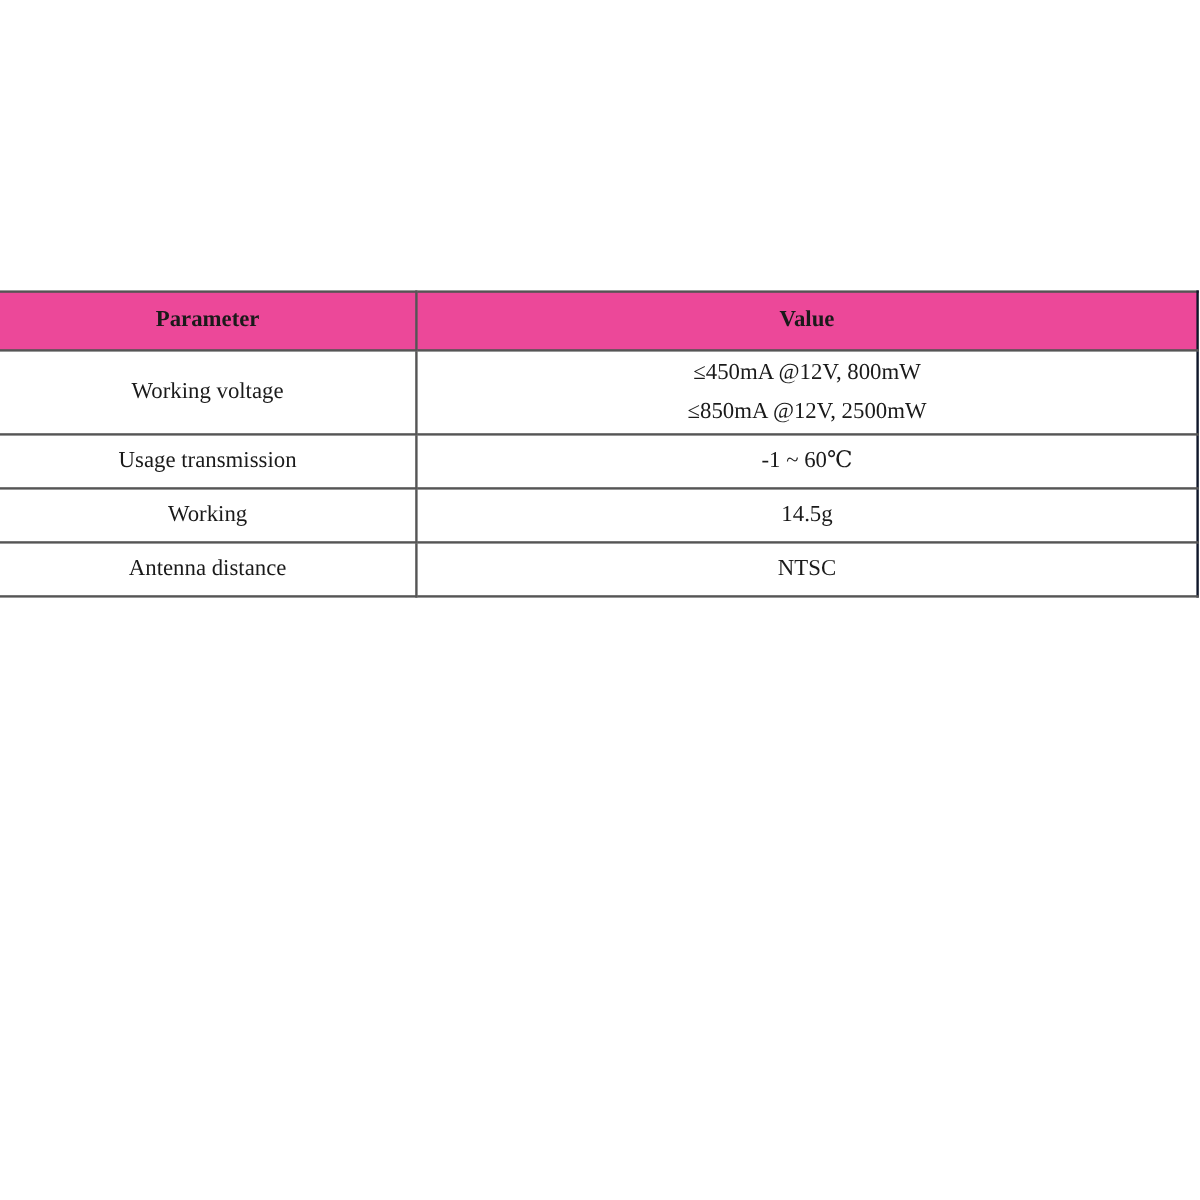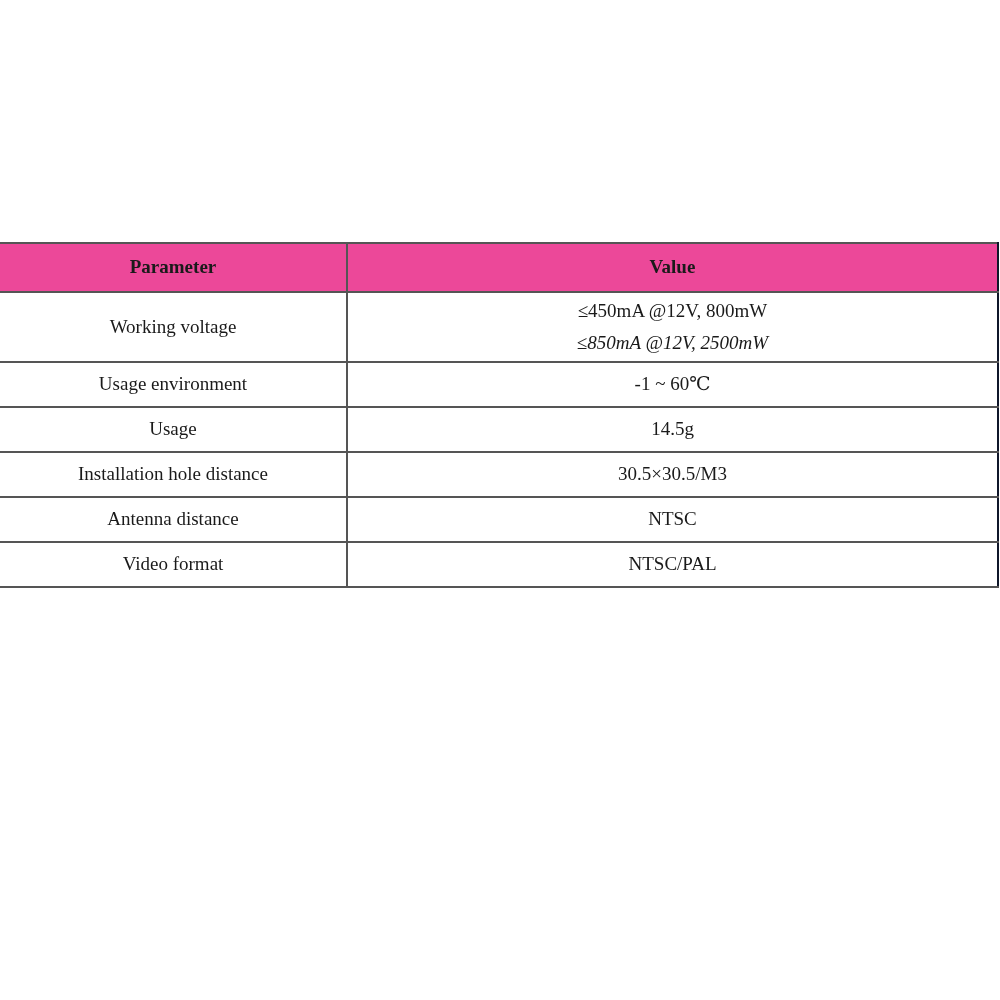--- a/index.html
+++ b/index.html
@@ -69,21 +69,20 @@
   table.spec-table tbody tr.row-tall td {
     height: 68px;
   }
 
   .value-line {
     display: block;
     white-space: nowrap;
   }
   .value-line + .value-line {
     margin-top: 7px;
-    font-style: italic;
   }
 
   .param-text,
   .value-text {
     display: block;
     white-space: nowrap;
   }
 </style>
 </head>
 <body>
@@ -110,53 +109,37 @@
           <td class="param-cell">
             <span class="param-text">Working voltage</span>
           </td>
           <td class="value-cell">
             <span class="value-line">≤450mA @12V, 800mW</span>
             <span class="value-line">≤850mA @12V, 2500mW</span>
           </td>
         </tr>
         <tr>
           <td class="param-cell">
-            <span class="param-text">Usage environment</span>
+            <span class="param-text">Usage transmission</span>
           </td>
           <td class="value-cell">
             <span class="value-line">-1 ~ 60℃</span>
           </td>
         </tr>
         <tr>
           <td class="param-cell">
-            <span class="param-text">Usage</span>
+            <span class="param-text">Working</span>
           </td>
           <td class="value-cell">
             <span class="value-line">14.5g</span>
-          </td>
-        </tr>
-        <tr>
-          <td class="param-cell">
-            <span class="param-text">Installation hole distance</span>
-          </td>
-          <td class="value-cell">
-            <span class="value-line">30.5×30.5/M3</span>
           </td>
         </tr>
         <tr>
           <td class="param-cell">
             <span class="param-text">Antenna distance</span>
           </td>
           <td class="value-cell">
             <span class="value-line">NTSC</span>
           </td>
         </tr>
-        <tr>
-          <td class="param-cell">
-            <span class="param-text">Video format</span>
-          </td>
-          <td class="value-cell">
-            <span class="value-line">NTSC/PAL</span>
-          </td>
-        </tr>
       </tbody>
   </table>
 </div>
 
 </body></html>

